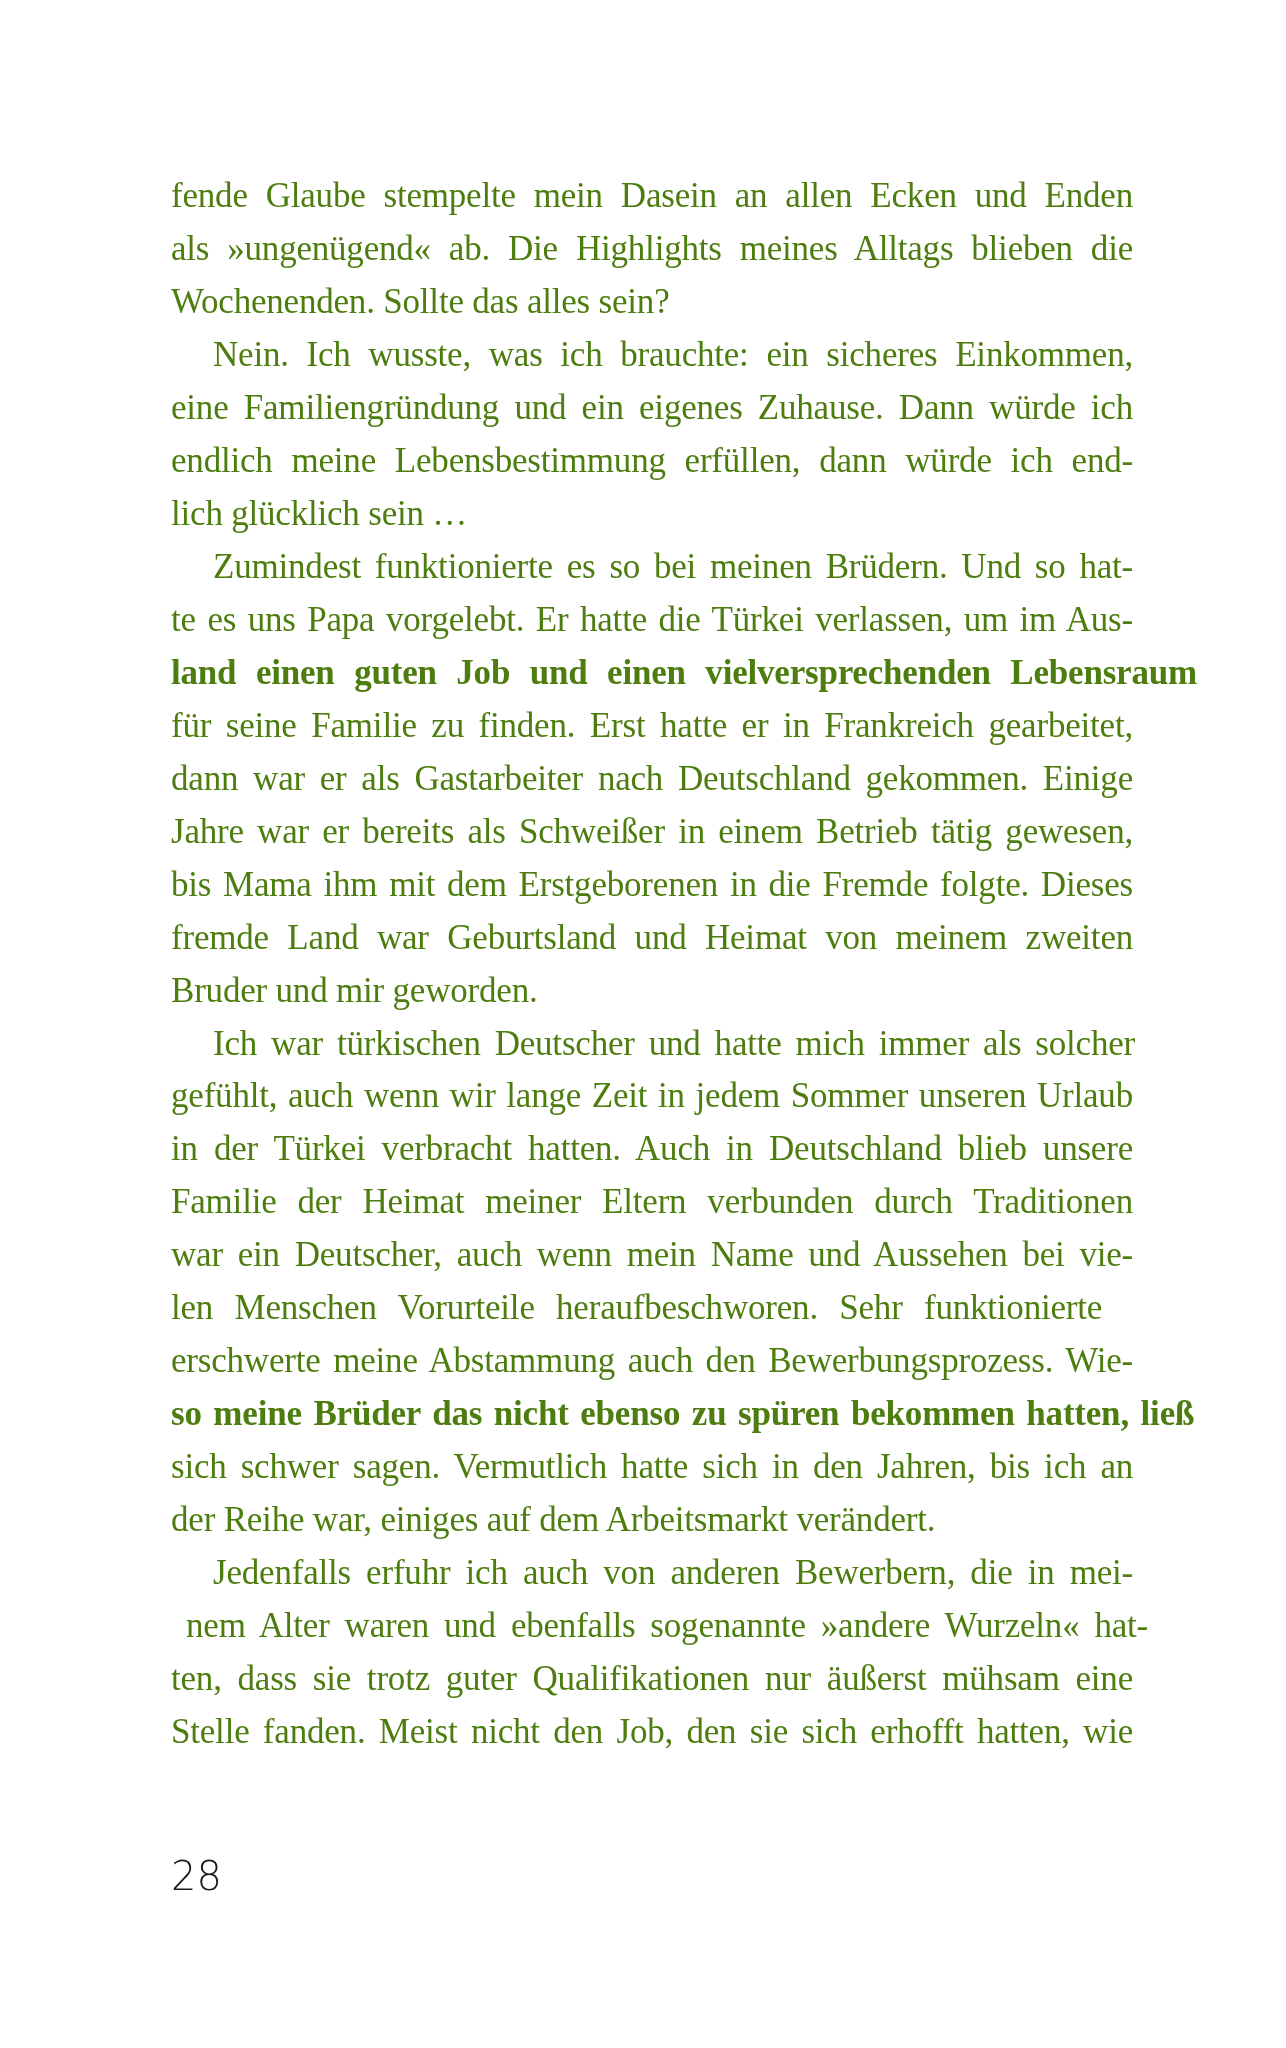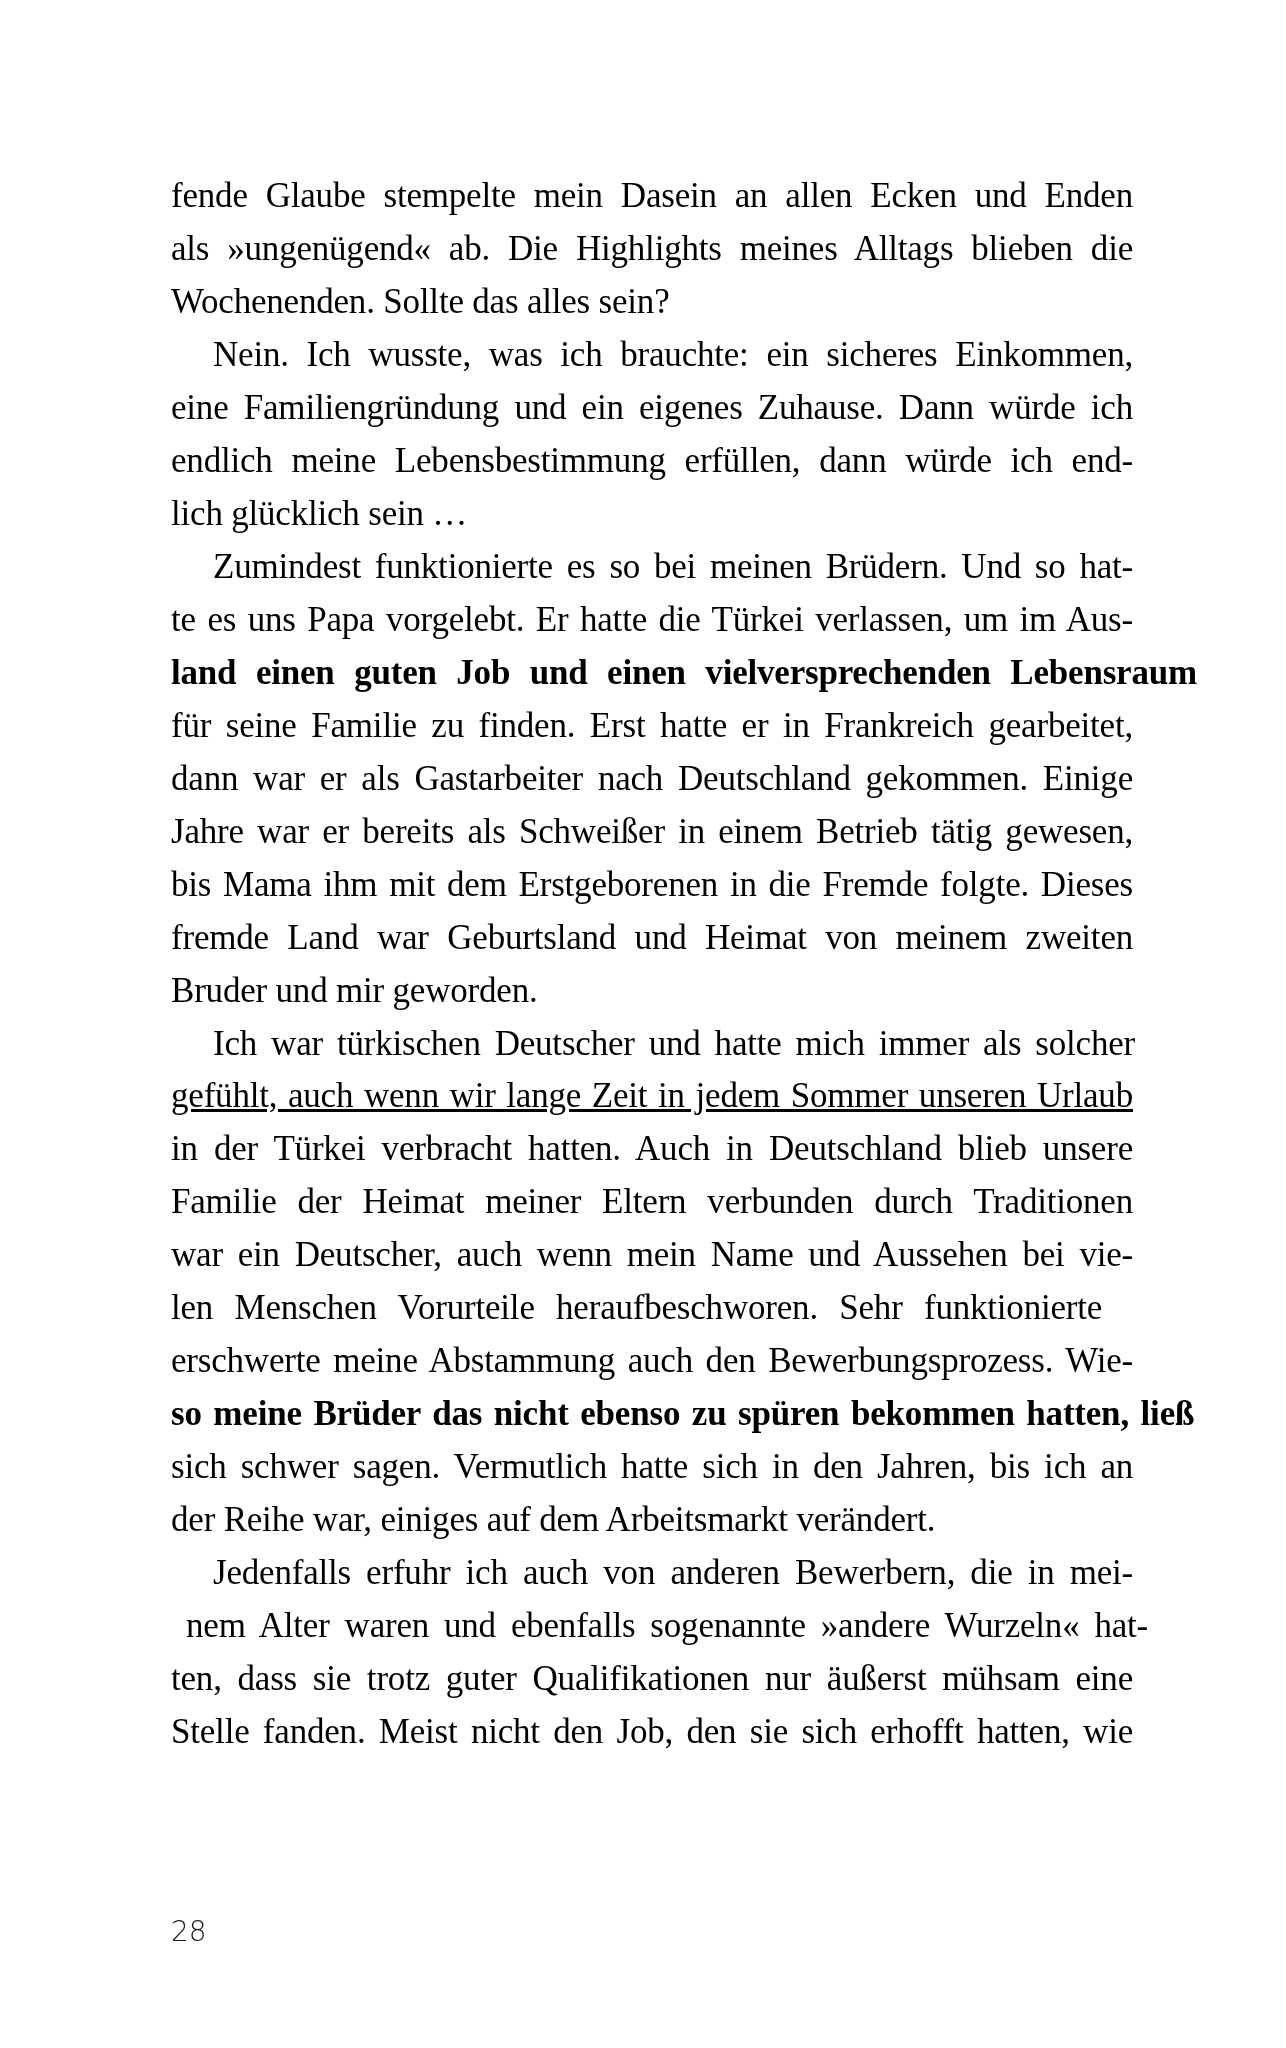--- a/index.html
+++ b/index.html
@@ -24,39 +24,39 @@
     left: 171px;
     top: 170px;
     width: 962px;
   }
   .line {
     display: block;
     height: 52.97px;
     line-height: 52.97px;
     font-family: "Liberation Serif", "DejaVu Serif", serif;
     font-size: 35px;
-    color: #000000;
+    color: #4d7c0f;
     white-space: nowrap;
     text-align: justify;
     text-align-last: justify;
     letter-spacing: -0.2px;
     transform-origin: left center;
   }
   .line.last {
     text-align-last: left;
   }
   .line.indent {
     padding-left: 42px;
   }
   .page-number {
     position: absolute;
     left: 171px;
-    top: 1914px;
+    top: 1858px;
     font-family: "DejaVu Sans", "Liberation Sans", sans-serif;
-    font-size: 28px;
+    font-size: 40px;
     font-weight: 300;
     color: #1a1a1a;
     line-height: 36px;
   }
 </style>
 </head>
 <body>
 
 <div class="page">
   <div class="text-block">
@@ -81,21 +81,21 @@
       <span class="line" style="word-spacing: 6.01px; text-align-last: left;">für seine Familie zu finden. Erst hatte er in Frankreich gearbeitet,</span>
       <span class="line" style="word-spacing: 6.27px; text-align-last: left;">dann war er als Gastarbeiter nach Deutschland gekommen. Einige</span>
       <span class="line" style="word-spacing: 4.71px; text-align-last: left;">Jahre war er bereits als Schweißer in einem Betrieb tätig gewesen,</span>
       <span class="line" style="word-spacing: 3.27px; text-align-last: left;">bis Mama ihm mit dem Erstgeborenen in die Fremde folgte. Dieses</span>
       <span class="line" style="word-spacing: 9.91px; text-align-last: left;">fremde Land war Geburtsland und Heimat von meinem zweiten</span>
       <span class="line last">Bruder und mir geworden.</span>
     </div>
 
     <div>
       <span class="line indent" style="word-spacing: 5.42px; text-align-last: left;">Ich war türkischen Deutscher und hatte mich immer als solcher</span>
-      <span class="line" style="word-spacing: 2.13px; text-align-last: left; text-decoration: underline;">gefühlt, auch wenn wir lange Zeit in jedem Sommer unseren Urlaub</span>
+      <span class="line" style="word-spacing: 2.13px; text-align-last: left;">gefühlt, auch wenn wir lange Zeit in jedem Sommer unseren Urlaub</span>
       <span class="line" style="word-spacing: 7.52px; text-align-last: left;">in der Türkei verbracht hatten. Auch in Deutschland blieb unsere</span>
       <span class="line" style="word-spacing: 12.37px; text-align-last: left;">Familie der Heimat meiner Eltern verbunden durch Traditionen</span>
       <span class="line" style="word-spacing: 6.28px; text-align-last: left;">war ein Deutscher, auch wenn mein Name und Aussehen bei vie-</span>
       <span class="line" style="word-spacing: 12.77px; text-align-last: left;">len Menschen Vorurteile heraufbeschworen. Sehr funktionierte</span>
       <span class="line" style="word-spacing: 4.09px; text-align-last: left;">erschwerte meine Abstammung auch den Bewerbungsprozess. Wie-</span>
       <span class="line" style="word-spacing: 3.1px; text-align-last: left; font-weight: bold;">so meine Brüder das nicht ebenso zu spüren bekommen hatten, ließ</span>
       <span class="line" style="word-spacing: 5.57px; text-align-last: left;">sich schwer sagen. Vermutlich hatte sich in den Jahren, bis ich an</span>
       <span class="line last">der Reihe war, einiges auf dem Arbeitsmarkt verändert.</span>
     </div>
 

